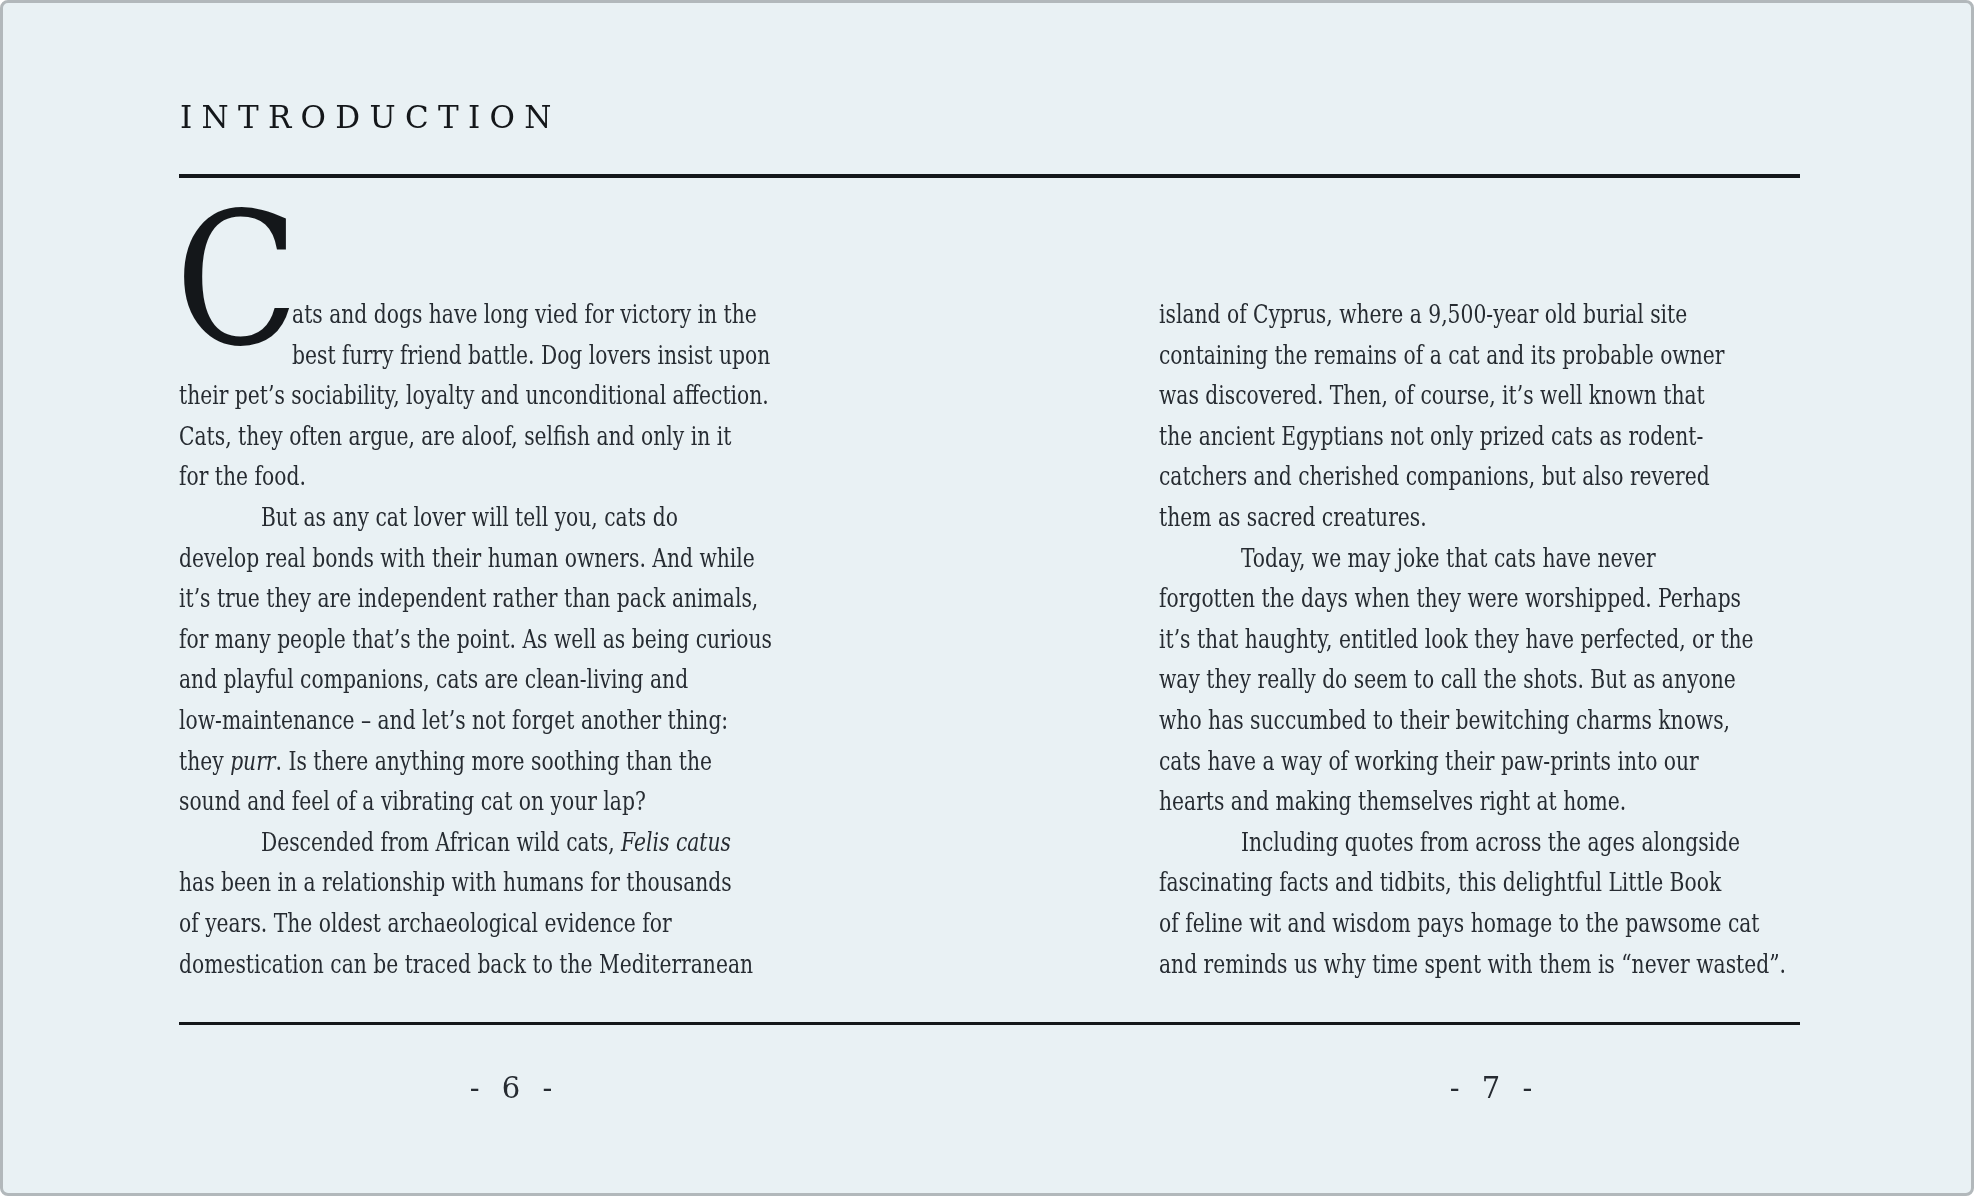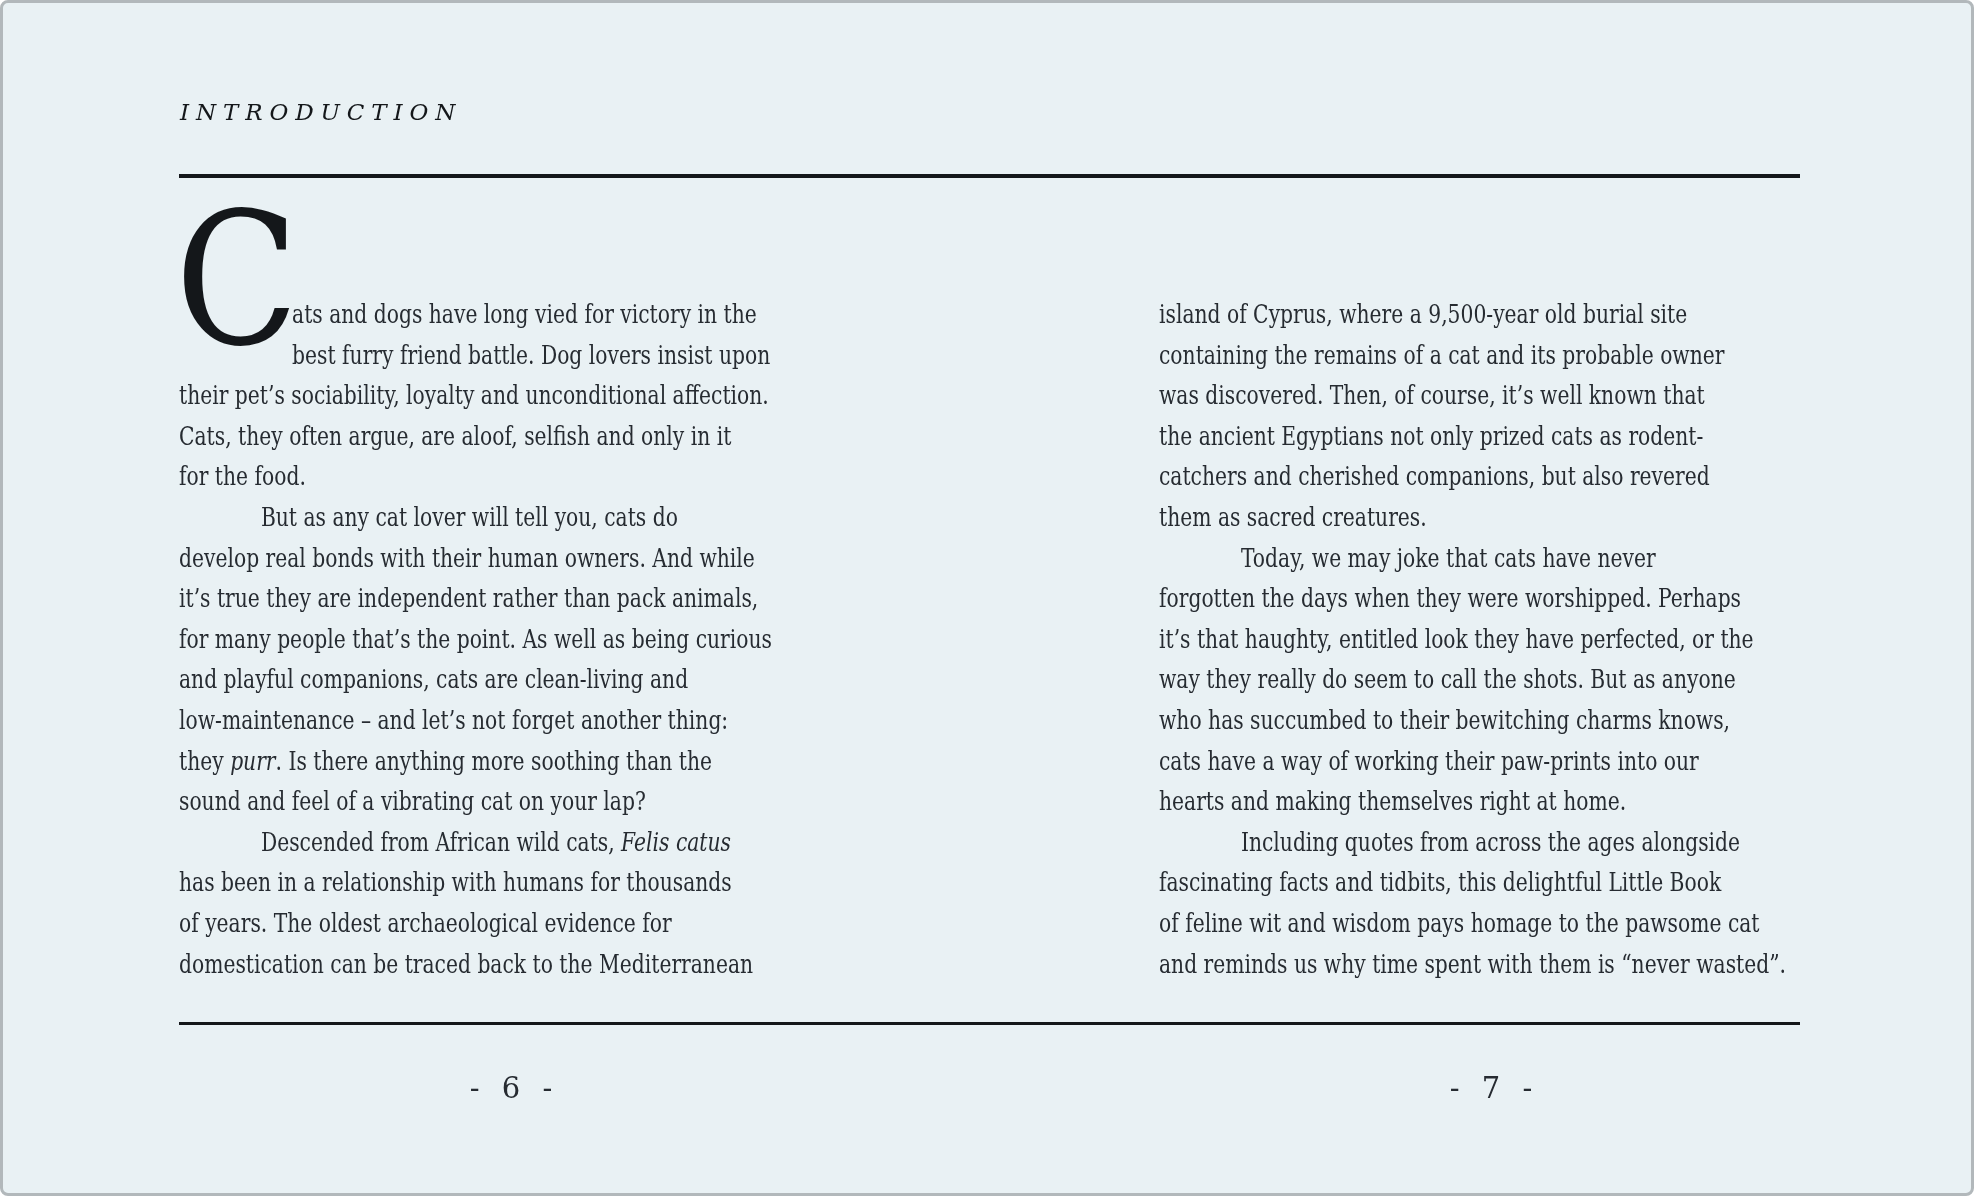--- a/index.html
+++ b/index.html
@@ -16,25 +16,24 @@
     background: var(--bg, #e9f1f4);
     border: 3px solid var(--border, #b2b8bb);
     border-radius: 8px;
     overflow: hidden;
     color: var(--text, #262b31);
   }
   .title {
     position: absolute;
     left: 177px;
     top: 96px;
-    font-size: 23px;
+    font-size: 31px;
     letter-spacing: 0.30em;
     color: var(--rule, #14171a);
     white-space: nowrap;
-    font-style: italic;
   }
   .rule {
     position: absolute;
     left: 176px;
     width: 1621px;
     background: var(--rule, #14171a);
   }
   .rule-top { top: 171px; height: 4px; }
   .rule-bottom { top: 1019px; height: 3px; }
   .column {

